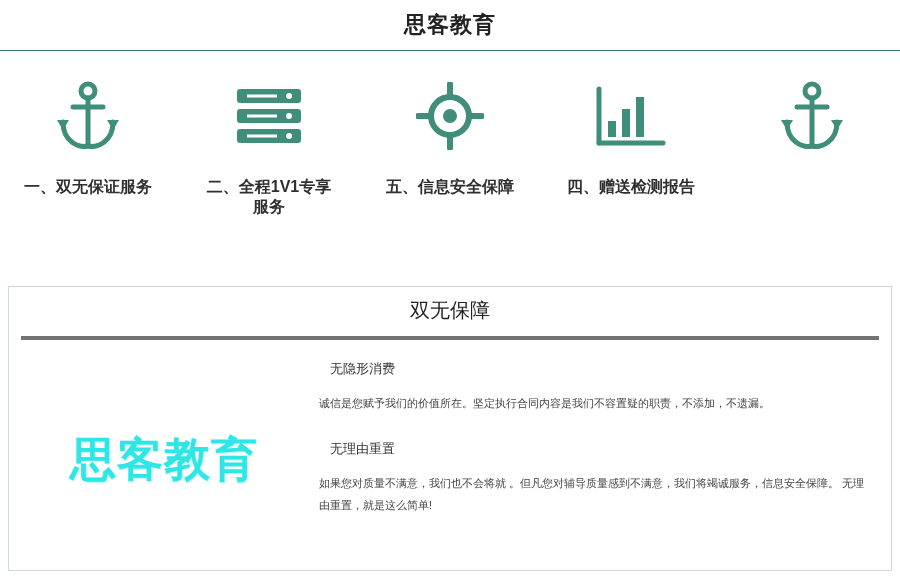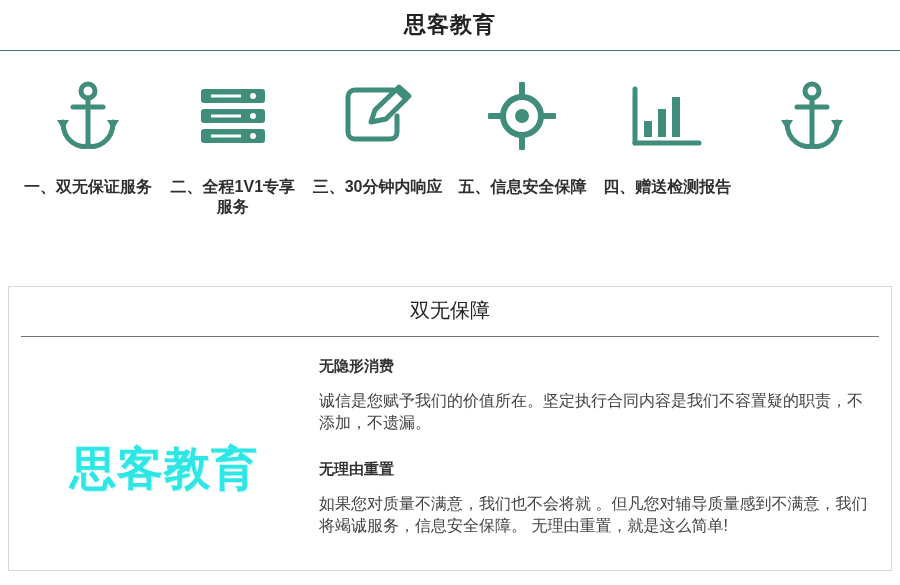--- a/index.html
+++ b/index.html
@@ -74,21 +74,21 @@
     height: 285px;
     border: 1px solid #cfd9d6;
     box-sizing: border-box;
     background: #ffffff;
   }
   .card-title {
     text-align: center;
     font-size: 20px;
     color: #222222;
     padding: 10px 0 12px 0;
-    border-bottom: 1px solid #737373;
+    border-bottom: 4px solid #737373;
     margin: 0 12px;
   }
   .card-body {
     display: flex;
     flex-direction: row;
     padding: 20px 0 0 0;
   }
   .card-left {
     width: 310px;
     display: flex;
@@ -104,27 +104,27 @@
     letter-spacing: 1px;
     line-height: 1.1;
     text-shadow: 1px 1px 0 #bff7f7;
     white-space: nowrap;
   }
   .card-right {
     flex: 1;
     padding-right: 22px;
   }
   .block-title {
-    font-size: 15px;
+    font-size: 13px;
     color: #333333;
-    margin: 0 0 14px 0;
-    font-weight: bold;
+    margin: 0 0 14px 11px;
+    font-weight: normal;
   }
   .block-text {
-    font-size: 16px;
+    font-size: 11px;
     color: #444444;
     line-height: 22px;
     margin: 0 0 26px 0;
   }
   .block-text.last {
     margin-bottom: 0;
   }
 </style>
 </head>
 <body>
@@ -161,30 +161,20 @@
           <circle cx="56" cy="33" r="3" fill="#ffffff" stroke="none"></circle>
           <circle cx="56" cy="53" r="3" fill="#ffffff" stroke="none"></circle>
           <line x1="14" y1="13" x2="44" y2="13" stroke="#ffffff" stroke-width="3"></line>
           <line x1="14" y1="33" x2="44" y2="33" stroke="#ffffff" stroke-width="3"></line>
           <line x1="14" y1="53" x2="44" y2="53" stroke="#ffffff" stroke-width="3"></line>
         </svg>
       </div>
       <div class="feature-label">二、全程1V1专享服务</div>
     </div>
 
-    <div class="feature">
-      <div class="feature-icon">
-        <svg width="74" height="68" viewBox="0 0 74 68" fill="none" stroke="#3f8d7a" stroke-width="5" stroke-linecap="round" stroke-linejoin="round">
-          <path d="M52 8 H14 C10 8 7 11 7 15 V50 C7 54 10 57 14 57 H49 C53 57 56 54 56 50 V34"></path>
-          <path d="M30 40 L34 28 L58 5 L68 14 L45 37 Z" fill="none"></path>
-          <line x1="56" y1="8" x2="65" y2="17"></line>
-        </svg>
-      </div>
-      <div class="feature-label">三、30分钟内响应</div>
-    </div>
 
     <div class="feature">
       <div class="feature-icon">
         <svg width="68" height="68" viewBox="0 0 68 68" fill="none" stroke="#3f8d7a" stroke-width="6" stroke-linecap="round">
           <circle cx="34" cy="34" r="19"></circle>
           <circle cx="34" cy="34" r="7" fill="#3f8d7a" stroke="none"></circle>
           <line x1="34" y1="2" x2="34" y2="14"></line>
           <line x1="34" y1="54" x2="34" y2="66"></line>
           <line x1="2" y1="34" x2="14" y2="34"></line>
           <line x1="54" y1="34" x2="66" y2="34"></line>

